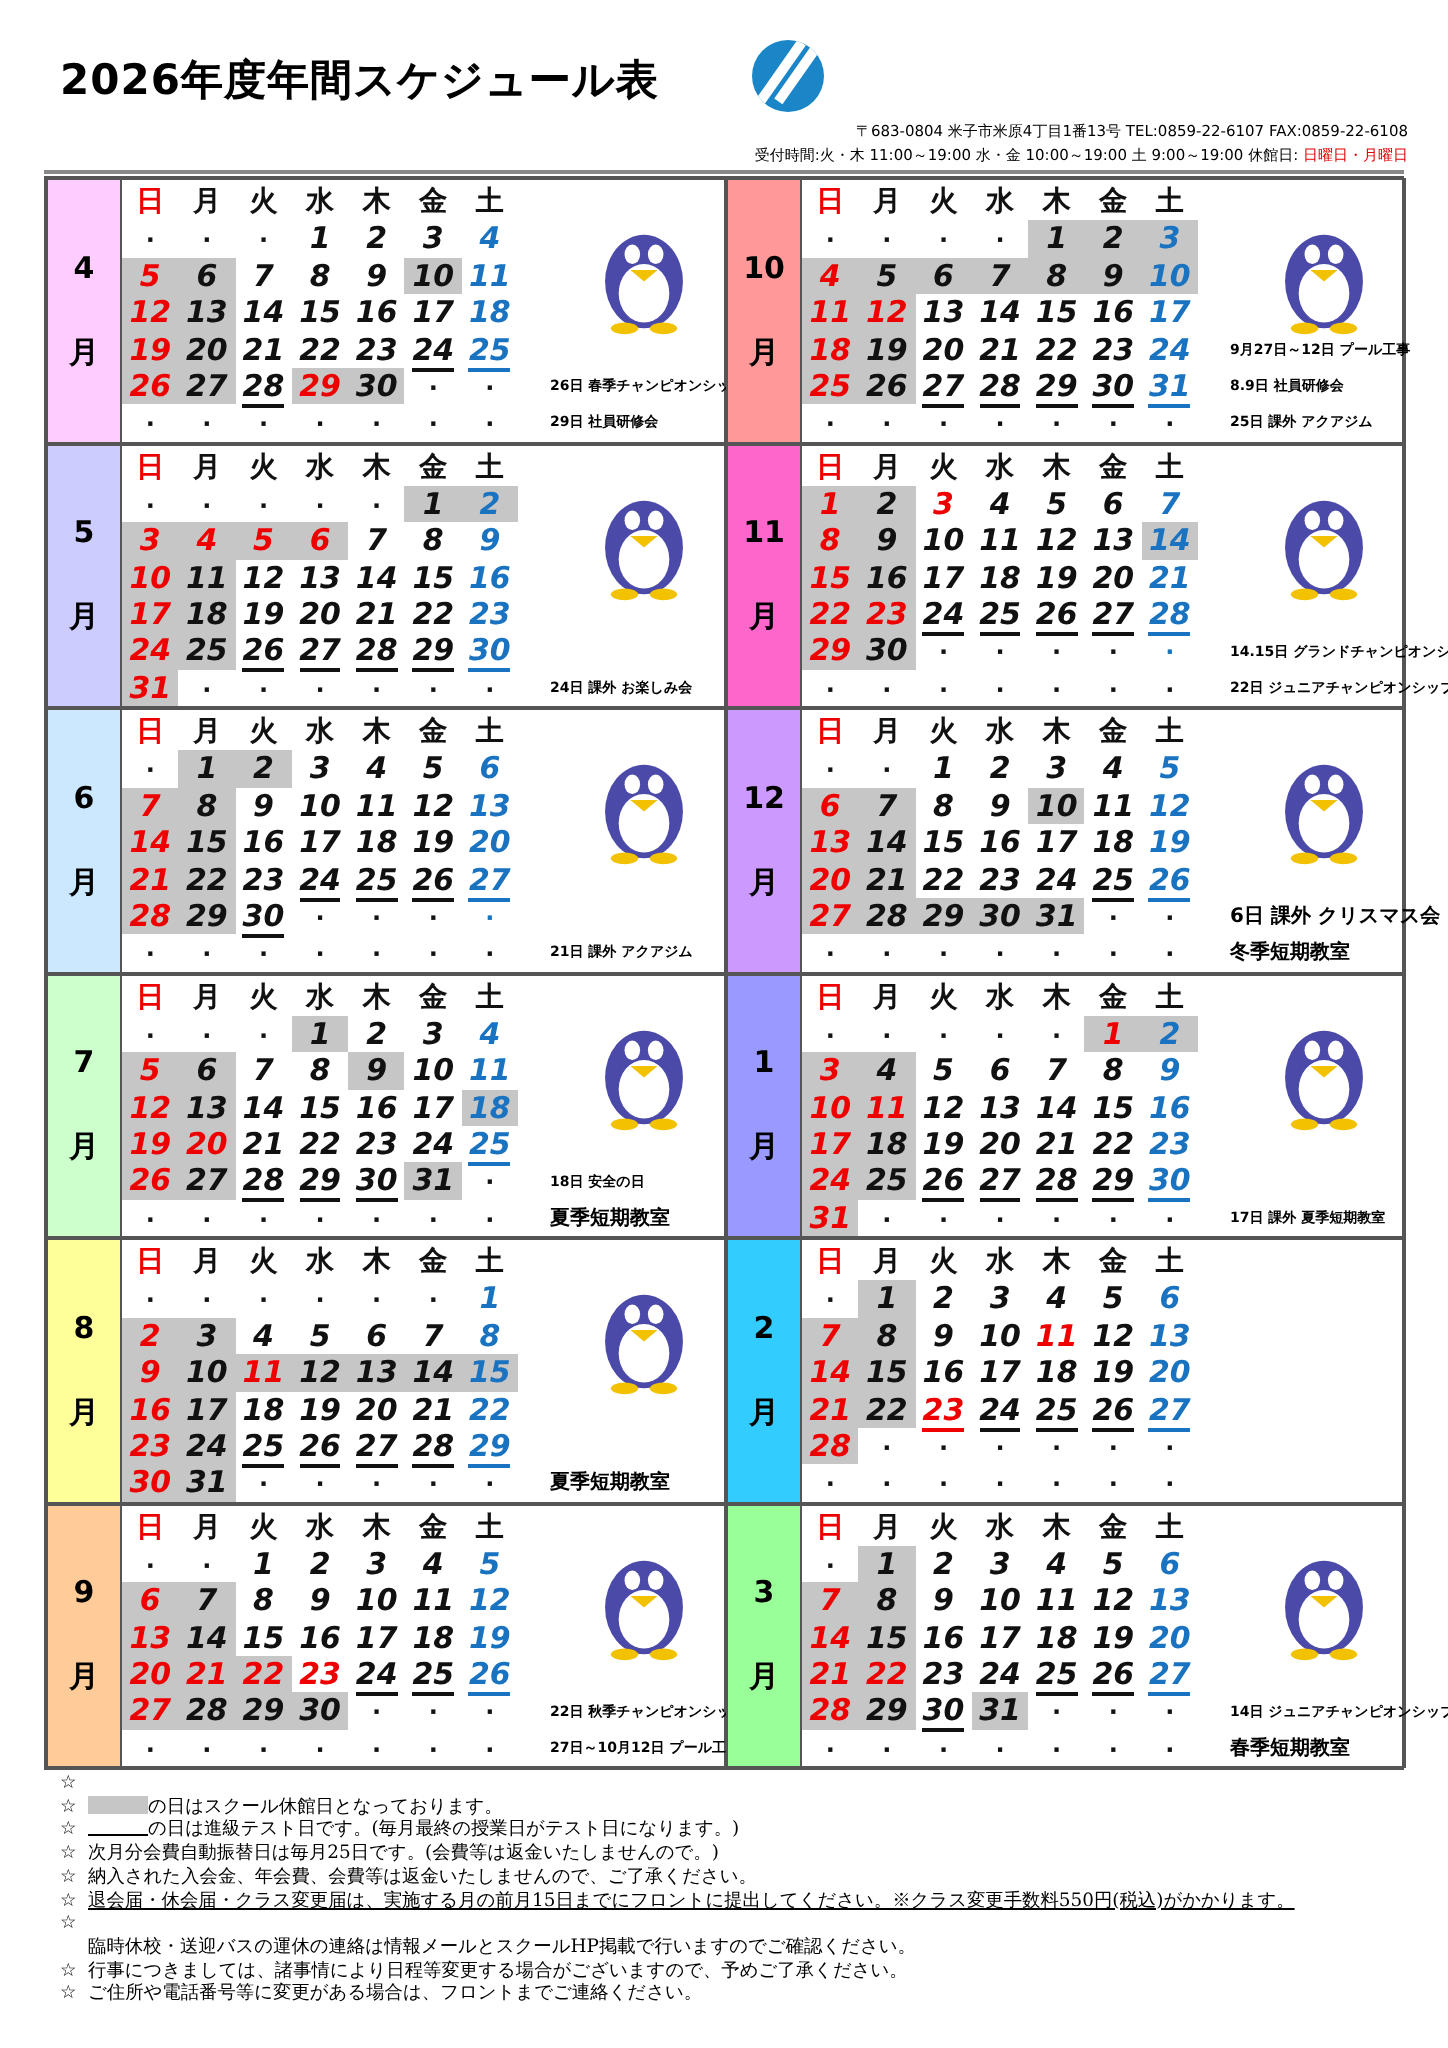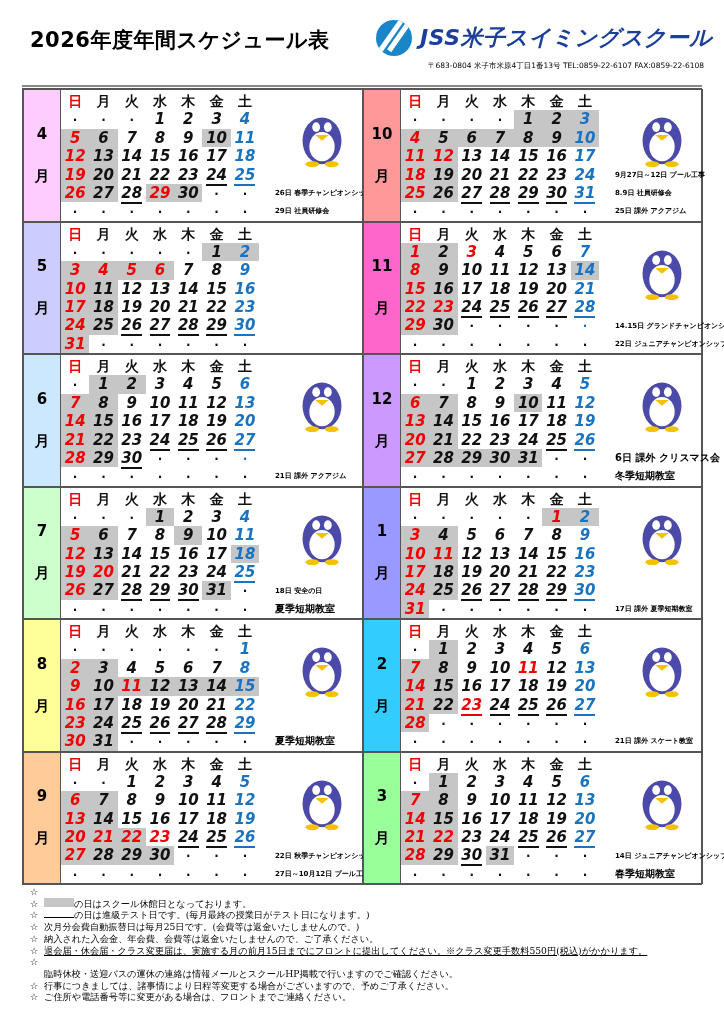--- a/index.html
+++ b/index.html
@@ -37,24 +37,24 @@
   .footer .u{text-decoration:underline;}
   .swatch{display:inline-block;width:30px;height:9px;background:#c6c6c6;vertical-align:middle;}
   .uline{display:inline-block;width:30px;border-bottom:1px solid #000;height:9px;}
 </style>
 </head>
 <body>
 
 <div class="title">2026年度年間スケジュール表</div>
 <div class="logo">
   <div class="logo-mark"></div>
-  <div class="logo-text">JSS米子スイミングスクール</div>
 </div>
 <div class="addr">
   <div>〒683-0804  米子市米原4丁目1番13号     TEL:0859-22-6107  FAX:0859-22-6108</div>
+  <div><span>受付時間:火・木 11:00～19:00    水・金 10:00～19:00    土 9:00～19:00    休館日: </span><span class="red">日曜日・月曜日</span></div>
 </div>
 <div class="hr"></div>
 
 <div class="grid" id="grid">
     <div class="month">
       <div class="mlabel" style="background: rgb(255, 204, 255);">
         <span>4</span>
         <span>月</span>
       </div>
       <div class="cal">
@@ -284,20 +284,32 @@
         <div class="row">
           <div class="cell cr g"><span>31</span></div>
           <div class="cell ck"><span class="dot">·</span></div>
           <div class="cell ck"><span class="dot">·</span></div>
           <div class="cell ck"><span class="dot">·</span></div>
           <div class="cell ck"><span class="dot">·</span></div>
           <div class="cell ck"><span class="dot">·</span></div>
           <div class="cell ck"><span class="dot">·</span></div>
         </div>
       </div>
+      <div class="side">
+        <div class="mascot"><svg viewBox="0 0 80 76" width="78" height="74">
+            <ellipse cx="40" cy="46" rx="20" ry="24" fill="#4b4aa8"></ellipse>
+            <ellipse cx="40" cy="52" rx="13" ry="15" fill="#fff"></ellipse>
+            <ellipse cx="34" cy="32" rx="4" ry="5" fill="#fff"></ellipse>
+            <ellipse cx="46" cy="32" rx="4" ry="5" fill="#fff"></ellipse>
+            <path d="M33 40 L47 40 L40 46 Z" fill="#f2c200"></path>
+            <ellipse cx="30" cy="70" rx="7" ry="3" fill="#f2c200"></ellipse>
+            <ellipse cx="50" cy="70" rx="7" ry="3" fill="#f2c200"></ellipse>
+          </svg></div>
+        <div class="note" style="top: 116.4px;">24日  課外  お楽しみ会</div>
+      </div>
     </div>
     <div class="month">
       <div class="mlabel" style="background: rgb(255, 102, 204);">
         <span>11</span>
         <span>月</span>
       </div>
       <div class="cal">
         <div class="row">
           <div class="cell hdr cr">日</div>
           <div class="cell hdr ck">月</div>
@@ -856,32 +868,20 @@
         <div class="row">
           <div class="cell ck"><span class="dot">·</span></div>
           <div class="cell ck"><span class="dot">·</span></div>
           <div class="cell ck"><span class="dot">·</span></div>
           <div class="cell ck"><span class="dot">·</span></div>
           <div class="cell ck"><span class="dot">·</span></div>
           <div class="cell ck"><span class="dot">·</span></div>
           <div class="cell ck"><span class="dot">·</span></div>
         </div>
       </div>
-      <div class="side">
-        <div class="mascot"><svg viewBox="0 0 80 76" width="78" height="74">
-            <ellipse cx="40" cy="46" rx="20" ry="24" fill="#4b4aa8"></ellipse>
-            <ellipse cx="40" cy="52" rx="13" ry="15" fill="#fff"></ellipse>
-            <ellipse cx="34" cy="32" rx="4" ry="5" fill="#fff"></ellipse>
-            <ellipse cx="46" cy="32" rx="4" ry="5" fill="#fff"></ellipse>
-            <path d="M33 40 L47 40 L40 46 Z" fill="#f2c200"></path>
-            <ellipse cx="30" cy="70" rx="7" ry="3" fill="#f2c200"></ellipse>
-            <ellipse cx="50" cy="70" rx="7" ry="3" fill="#f2c200"></ellipse>
-          </svg></div>
-        <div class="note" style="top: 116.4px;">21日  課外  スケート教室</div>
-      </div>
     </div>
     <div class="month">
       <div class="mlabel" style="background: rgb(255, 204, 153);">
         <span>9</span>
         <span>月</span>
       </div>
       <div class="cal">
         <div class="row">
           <div class="cell hdr cr">日</div>
           <div class="cell hdr ck">月</div>

